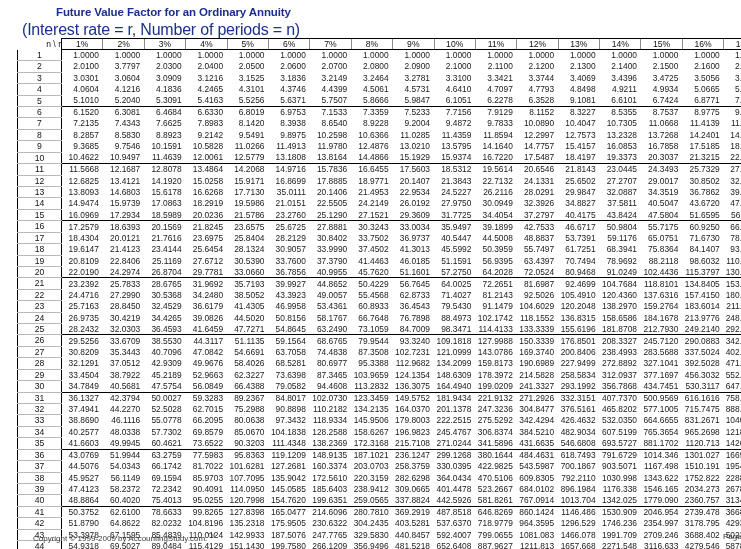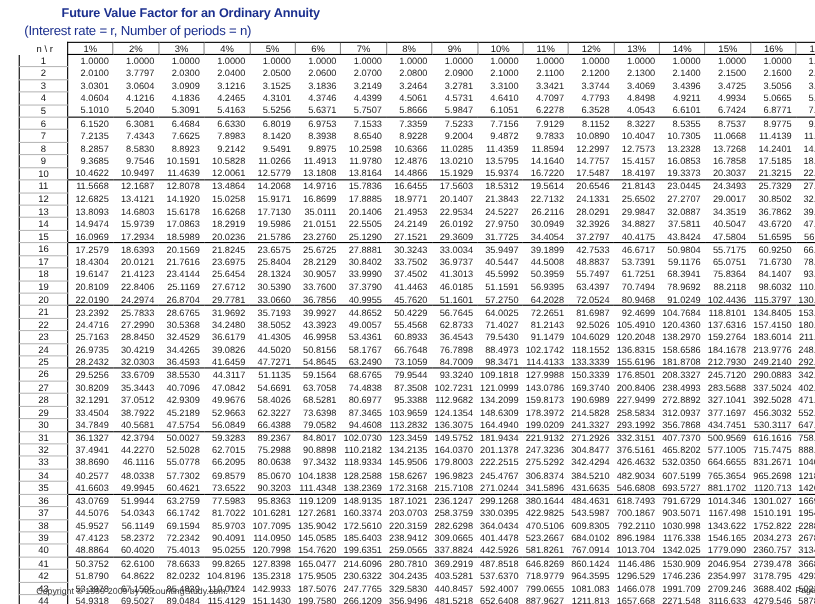--- a/index.html
+++ b/index.html
@@ -29,21 +29,21 @@
     font-weight: bold;
     color: #1b2f8e;
     letter-spacing: -0.1px;
     white-space: nowrap;
     padding-left: 34px;
   }
   .subtitle {
     position: absolute;
     left: 22px;
     top: 21px;
-    font-size: 12px;
+    font-size: 16px;
     font-weight: normal;
     color: #1b2f8e;
     letter-spacing: -0.2px;
     white-space: nowrap;
   }
   #table-wrap {
     position: absolute;
     left: 17px;
     top: 38px;
     width: 708px;
@@ -75,21 +75,21 @@
     font-size: 8.6px;
     height: 11.6px;
     line-height: 11.6px;
     color: #111;
   }
   thead th.hn {
     border-left: none;
     border-top: none;
     border-bottom: none;
     text-align: right;
-    padding-right: 13px;
+    padding-right: 0;
     font-size: 8.6px;
     margin-top: 30px;
   }
   thead th.first-val { border-left: 1.3px solid #000; }
   thead th.last-val  { border-right: 1.3px solid #000; }
 
   tbody td.n {
     border-left: 1.3px solid #000;
     border-right: 1.3px solid #000;
     border-bottom: 1px solid #b9b9b9;
@@ -269,21 +269,21 @@
             <td class="v">5.3091</td>
             <td class="v">5.4163</td>
             <td class="v">5.5256</td>
             <td class="v">5.6371</td>
             <td class="v">5.7507</td>
             <td class="v">5.8666</td>
             <td class="v">5.9847</td>
             <td class="v">6.1051</td>
             <td class="v">6.2278</td>
             <td class="v">6.3528</td>
-            <td class="v">4.0543</td>
+            <td class="v">9.1081</td>
             <td class="v">6.6101</td>
             <td class="v">6.7424</td>
             <td class="v">6.8771</td>
             <td class="v lastv">7.0144</td>
           </tr>
           <tr class="band">
             <td class="n">6</td>
             <td class="v firstv">6.1520</td>
             <td class="v">6.3081</td>
             <td class="v">6.4684</td>

